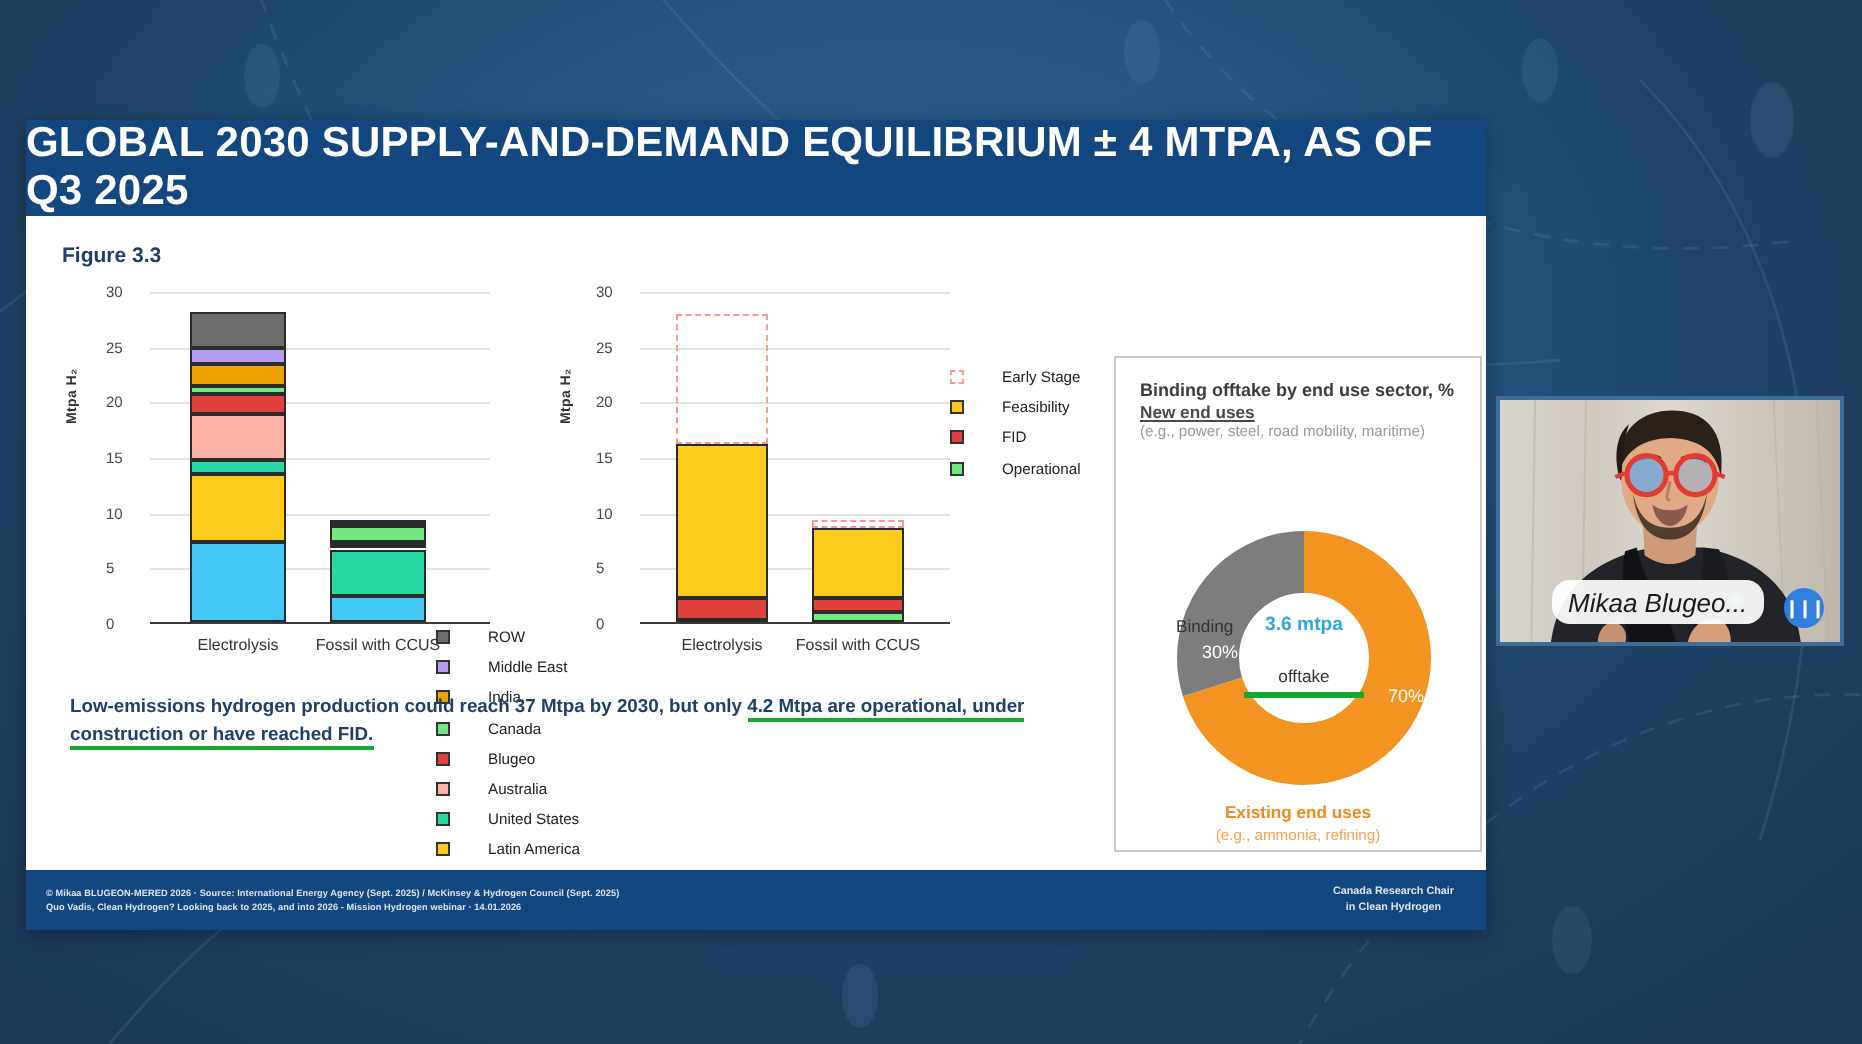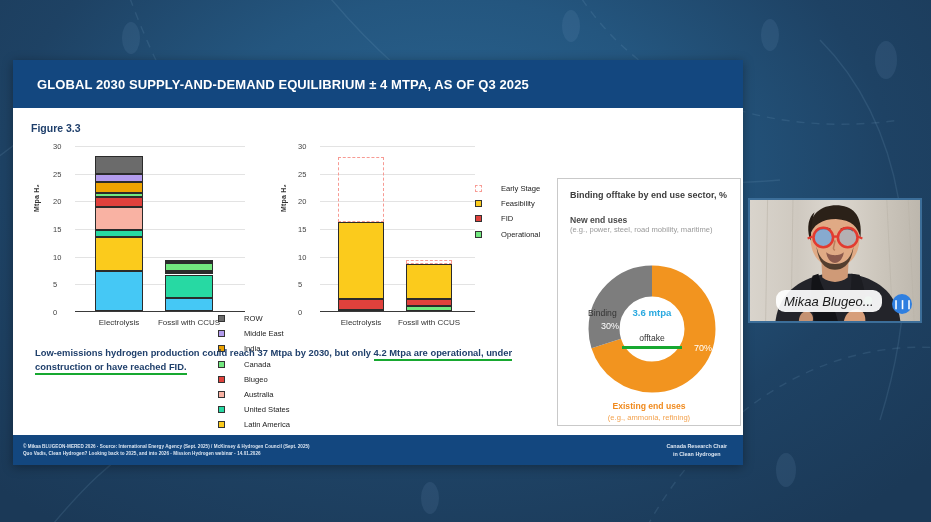--- a/index.html
+++ b/index.html
@@ -22,22 +22,22 @@
     position:absolute; left:13px; top:60px;
     width:730px; height:405px;
     background:#ffffff;
     box-shadow:0 2px 10px rgba(0,0,0,.35);
   }
   #slide-header {
     height:48px; background:#13477f;
     display:flex; align-items:center;
   }
   #slide-title {
-    color:#ffffff; font-size:13px; font-weight:bold;
-    letter-spacing:.1px; padding-left:24px;
+    color:#ffffff; font-size:21px; font-weight:bold;
+    letter-spacing:.1px; 
   }
   #slide-body { position:relative; height:327px; background:#fff; }
   #slide-footer {
     position:absolute; left:0; bottom:0; width:730px; height:30px;
     background:#13477f; color:#dce6f2;
     display:flex; align-items:center; justify-content:space-between;
     padding:0 10px 0 10px;
   }
   .foot-l { font-size:4.6px; line-height:1.55; font-weight:bold; letter-spacing:.05px;}
   .foot-r { text-align:center; font-size:5.4px; font-weight:bold; line-height:1.5; padding-right:6px;}
@@ -78,21 +78,21 @@
     font-size:9.4px; font-weight:bold; color:#1f3f6b; line-height:1.5;
   }
   .grn-ul { border-bottom:2px solid #17a830; padding-bottom:1px; }
 
   
   #donut-panel {
     position:absolute; left:544px; top:70px; width:184px; height:248px;
     border:1px solid #c9c9c9; background:#fff; padding:10px 12px;
   }
   #donut-head { font-size:9px; font-weight:bold; color:#3c3c3c; line-height:1.35; }
-  #newuse-title { font-size:8.6px; font-weight:bold; color:#4a4a4a; margin-top:14px;}
+  #newuse-title { font-size:8.6px; font-weight:bold; color:#4a4a4a; text-decoration:underline;}
   #newuse-sub { font-size:7.6px; color:#9a9a9a; line-height:1.38; }
   #donut-wrap { position:absolute; left:30px; top:86px; width:128px; height:128px; }
   .donut-pct {
     position:absolute; font-size:9px; color:#ffffff; font-weight:normal;
   }
   #center-val { position:absolute; width:100%; text-align:center; top:42px; font-size:9.6px; color:#2aa9e0; font-weight:bold;}
   #center-l1 { position:absolute; width:100%; top:43px; font-size:8.6px; color:#333;}
   #center-l2 { position:absolute; width:100%; text-align:center; top:68px; font-size:8.6px; color:#333;}
   #center-ul { position:absolute; left:34px; top:81px; width:60px; height:2.6px; background:#17a830;}
   #exist-title { position:absolute; left:0; top:222px; width:100%; text-align:center; font-size:8.6px; font-weight:bold; color:#f08a1d;}

